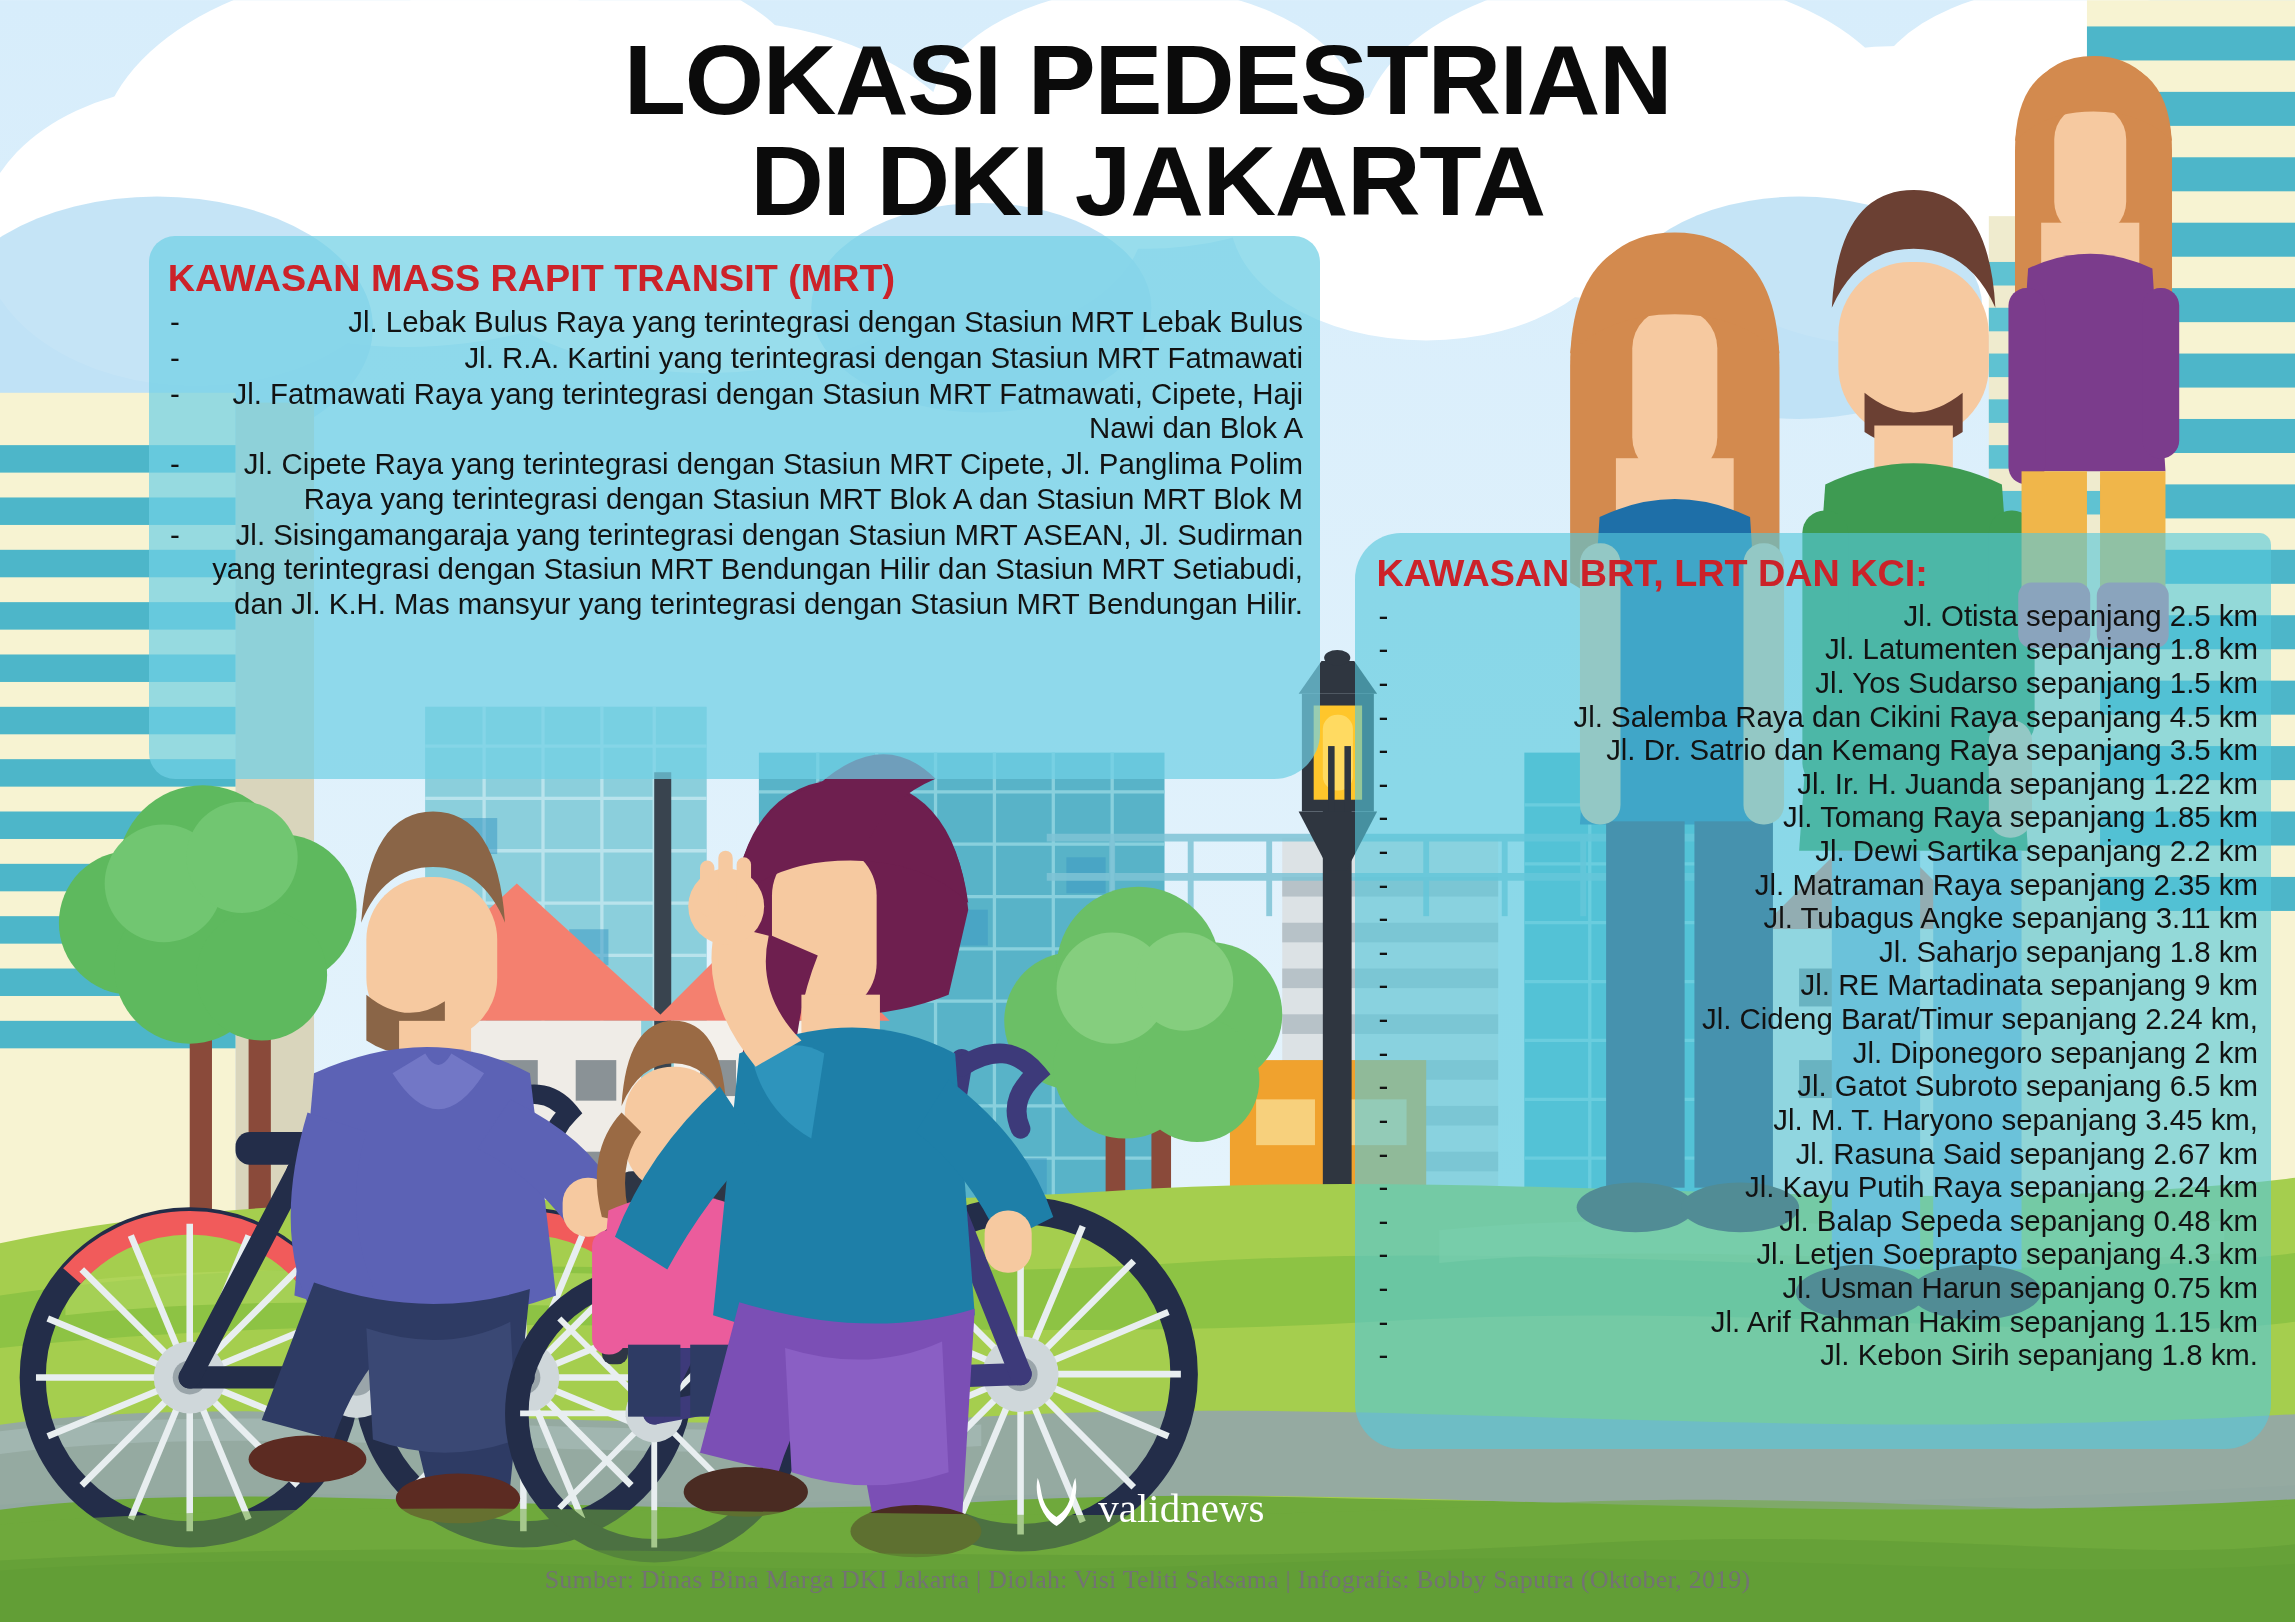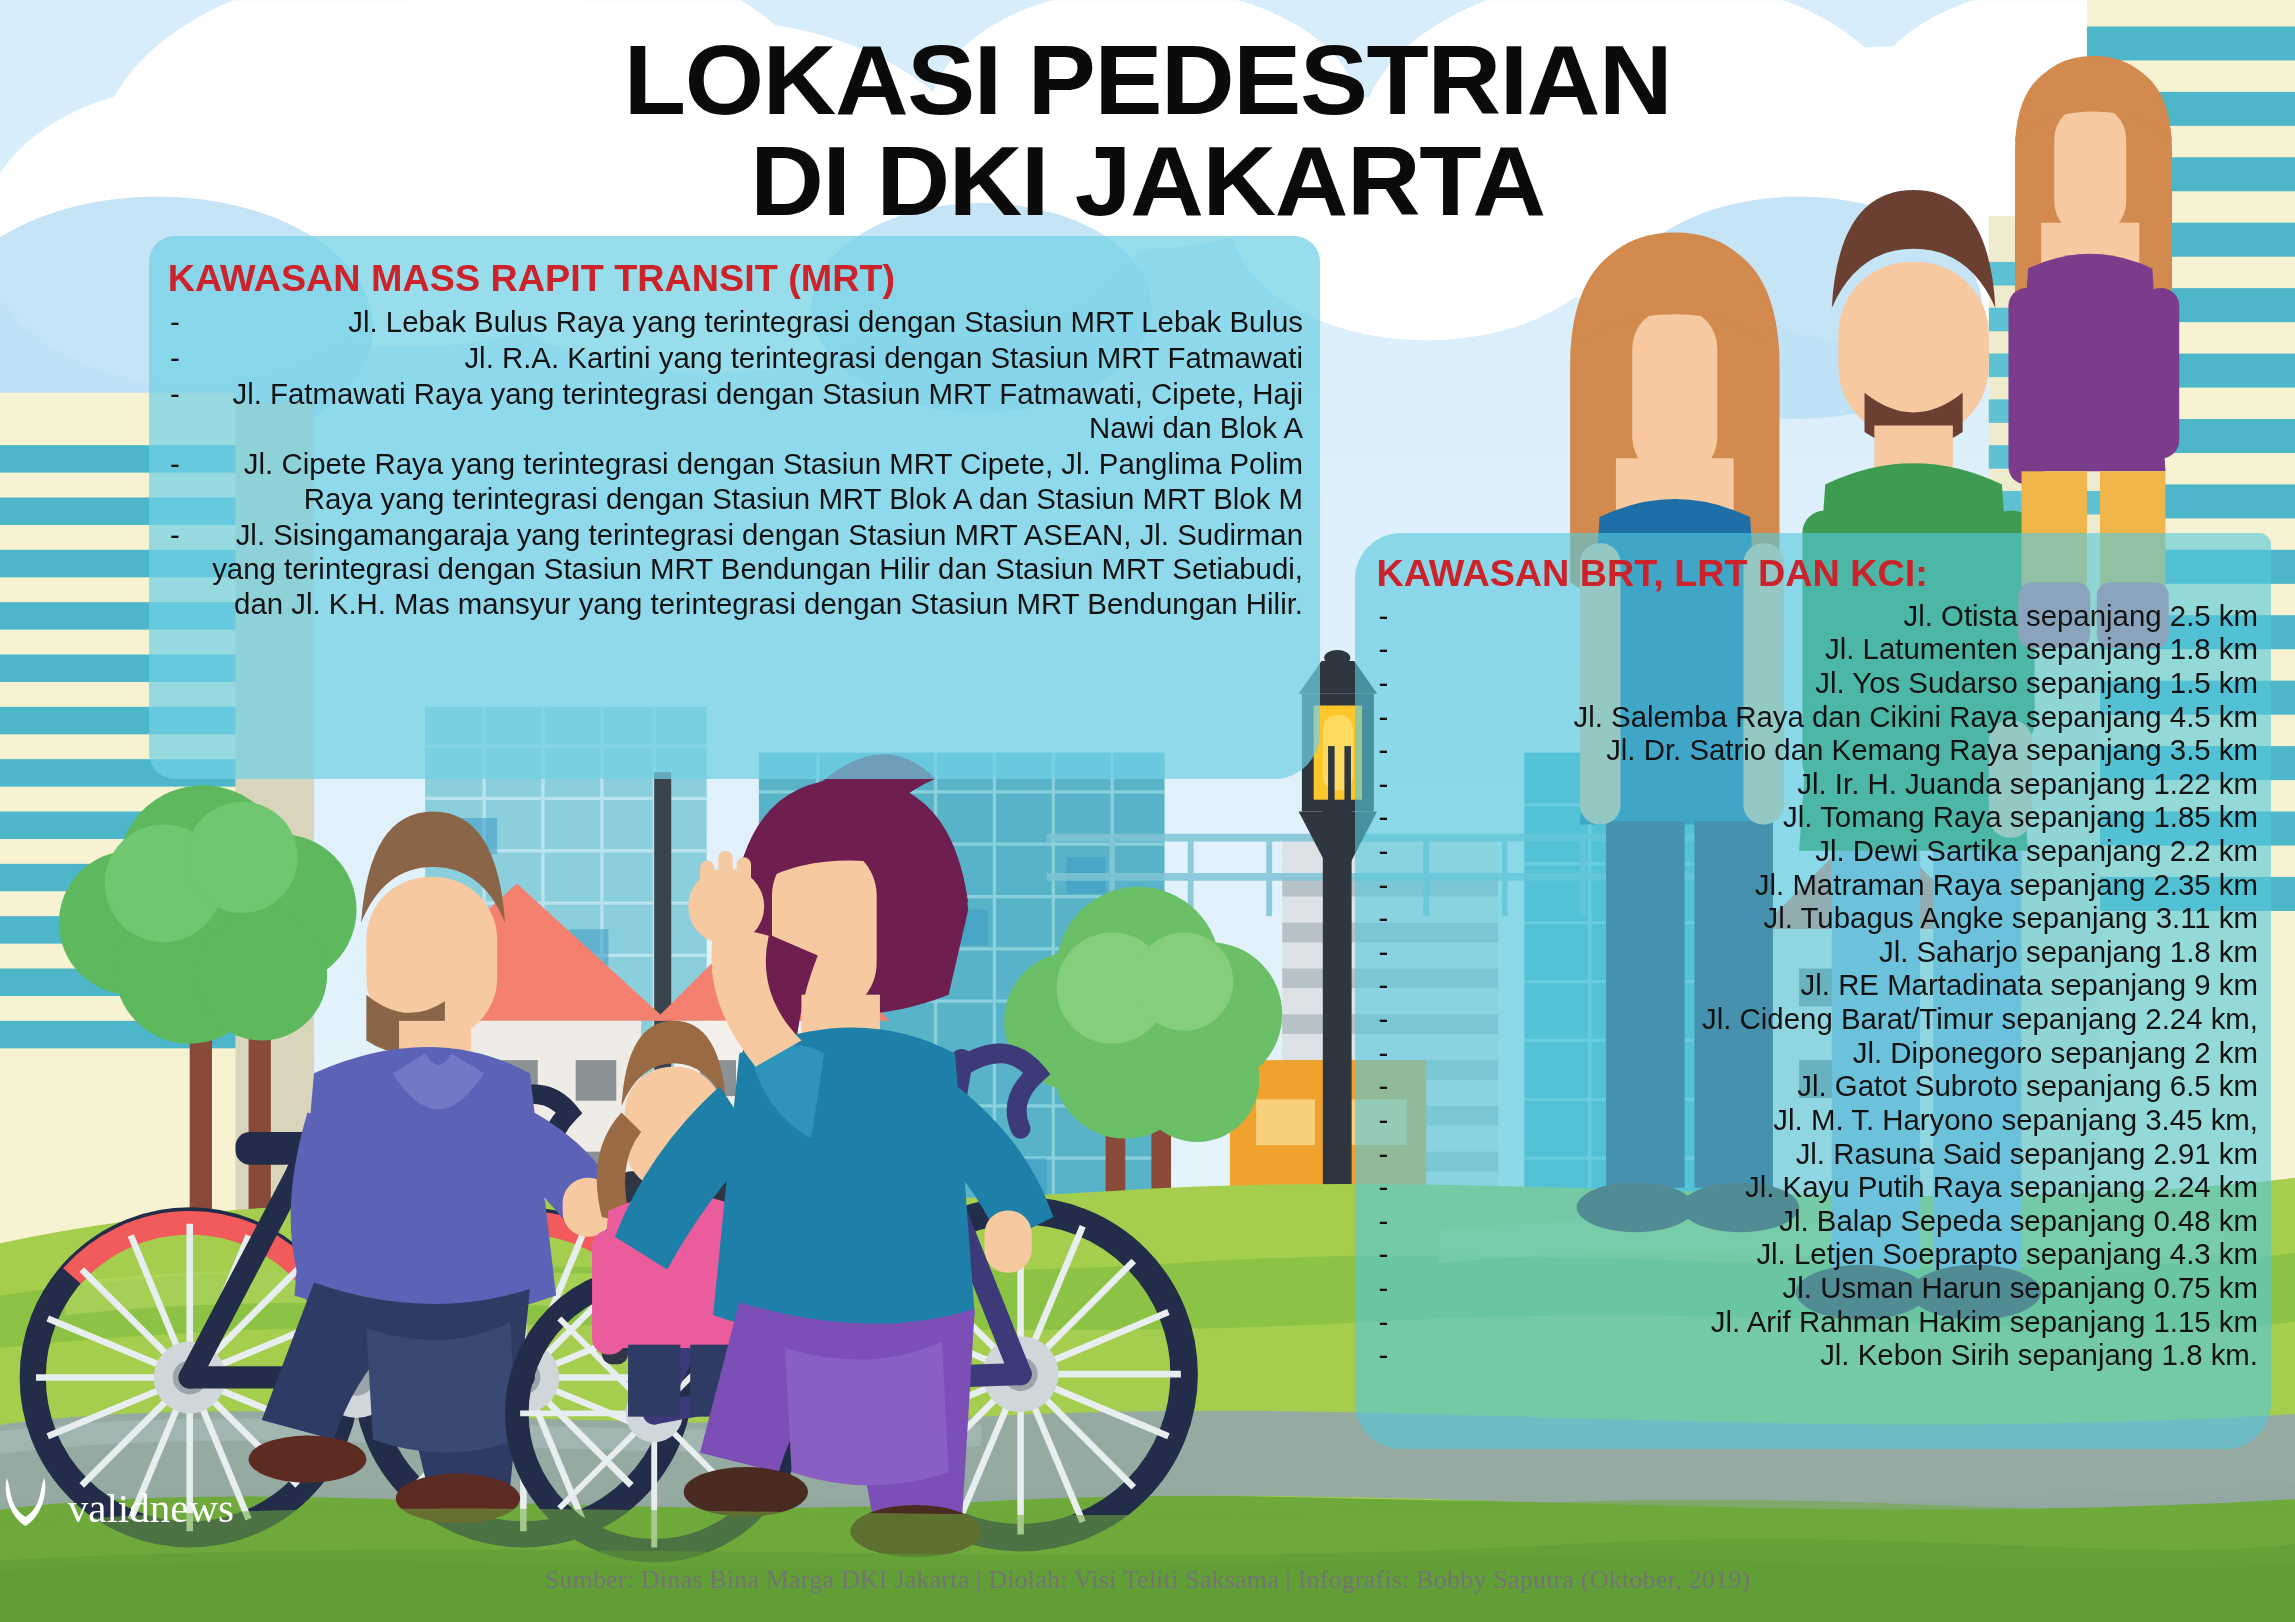--- a/index.html
+++ b/index.html
@@ -50,21 +50,21 @@
   }
   #panel-mrt ul.plist{padding:0 17px 0 13px;}
   #panel-brt ul.plist{padding:0 13px 0 15.7px;}
   ul.plist li .dash{flex:0 0 auto;width:41px;text-align:left;padding-left:7.9px;}
   ul.plist li .txt{flex:1 1 auto;text-align:right;}
   #panel-brt ul.plist li{line-height:1.12;margin-bottom:0.7px;}
   #panel-brt ul.plist li .dash{width:37px;}
 
   
   #logo{
-    left:0;top:1474px;width:2295px;text-align:left;z-index:40;
+    left:0;top:1474px;width:2295px;text-align:center;z-index:40;
     color:#ffffff;font-family:"Liberation Serif",serif;
     font-size:41px;white-space:nowrap;
   }
   #logo .mark{display:inline-block;vertical-align:-7.9px;margin-right:6.5px;}
   #credit{
     left:0;top:1565px;width:2295px;text-align:center;z-index:40;
     color:#737373;font-family:"Liberation Serif",serif;
     font-size:26px;letter-spacing:0.2px;white-space:nowrap;
   }
 </style>
@@ -675,21 +675,21 @@
         <li>
           <span class="dash">-</span>
           <span class="txt">Jl. Gatot Subroto sepanjang 6.5 km</span>
         </li>
         <li>
           <span class="dash">-</span>
           <span class="txt">Jl. M. T. Haryono sepanjang 3.45 km,</span>
         </li>
         <li>
           <span class="dash">-</span>
-          <span class="txt">Jl. Rasuna Said sepanjang 2.91 km</span>
+          <span class="txt">Jl. Rasuna Said sepanjang 2.67 km</span>
         </li>
         <li>
           <span class="dash">-</span>
           <span class="txt">Jl. Kayu Putih Raya sepanjang 2.24 km</span>
         </li>
         <li>
           <span class="dash">-</span>
           <span class="txt">Jl. Balap Sepeda sepanjang 0.48 km</span>
         </li>
         <li>

